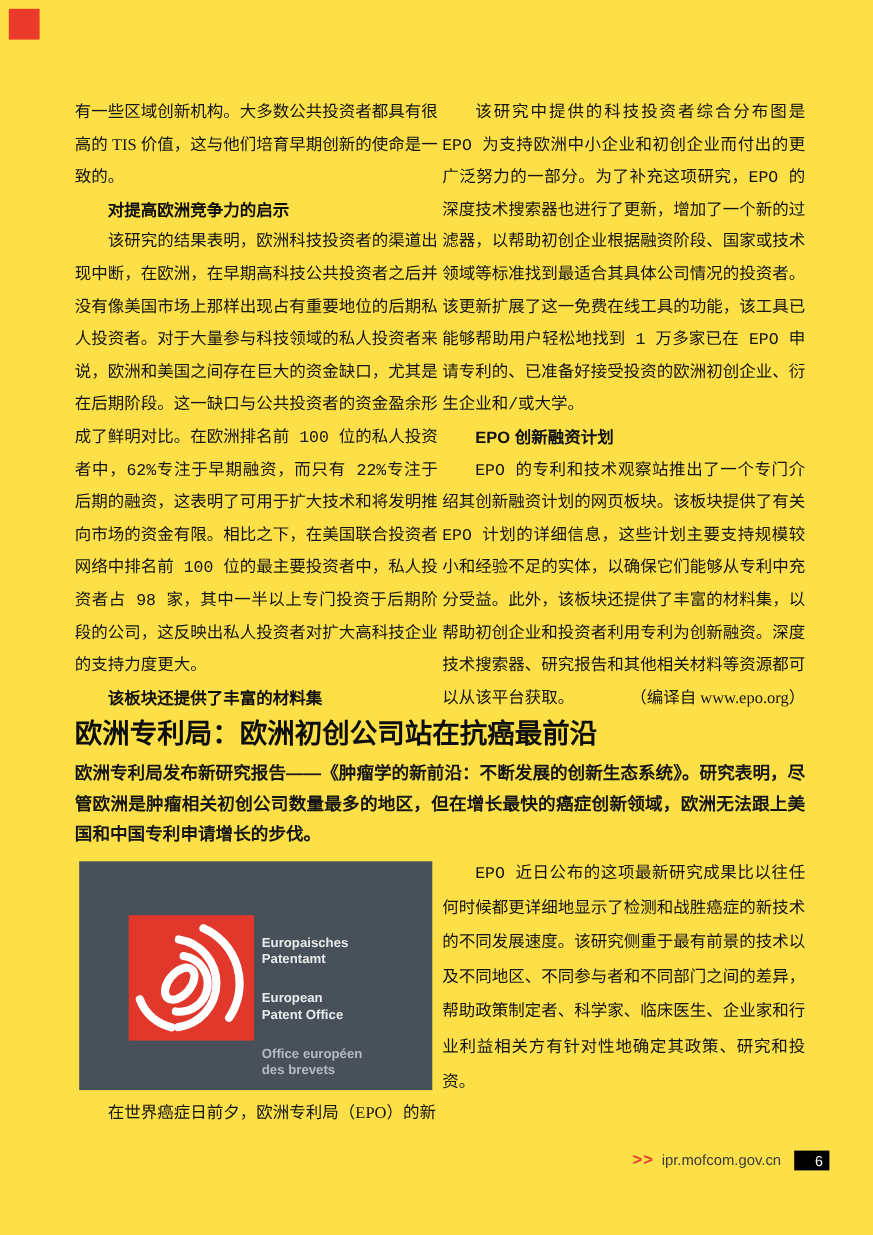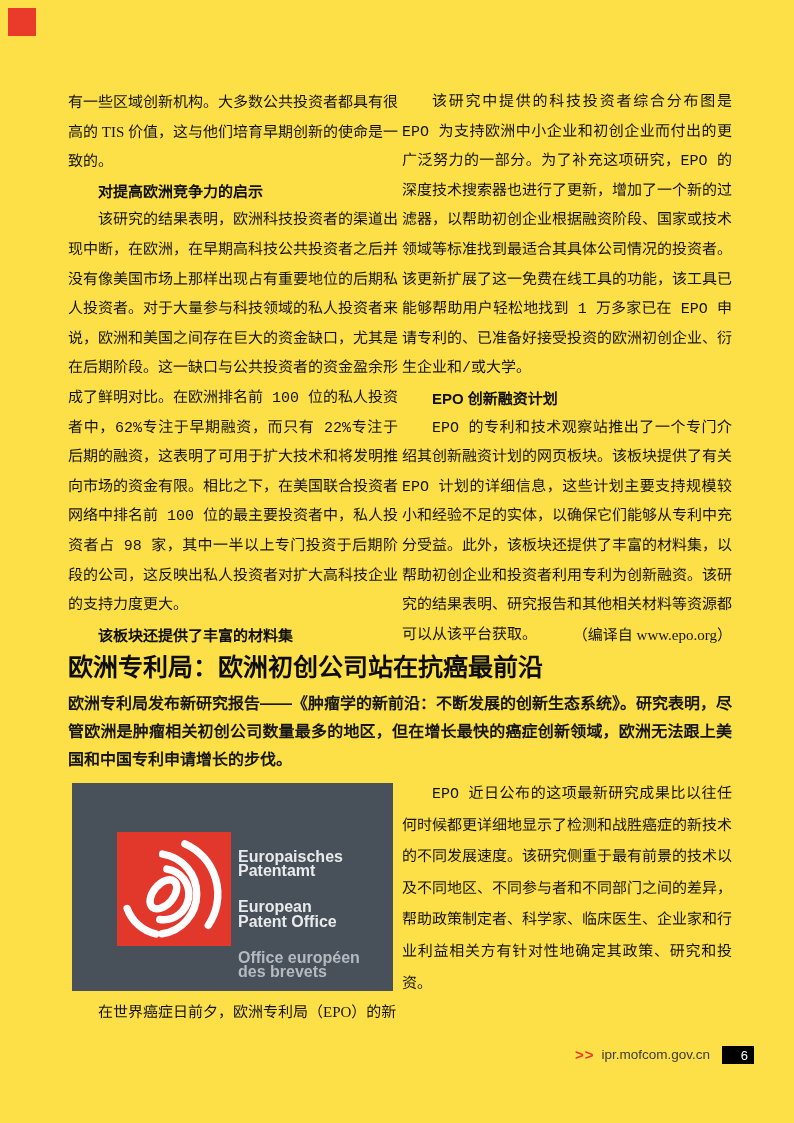--- a/index.html
+++ b/index.html
@@ -37,21 +37,21 @@
   .epo-figure{
     position:absolute;left:72px;top:783px;width:321px;height:208px;background:#48505a;
   }
   .epo-logo-square{
     position:absolute;left:45px;top:49px;width:114px;height:114px;background:#e2372b;
   }
   .epo-logo-square svg{position:absolute;left:4px;top:4px;width:106px;height:106px;}
   .epo-labels{
     position:absolute;left:166px;top:52px;
     font-family:"Liberation Sans","DejaVu Sans",sans-serif;font-weight:bold;
-    font-size:16px;line-height:14.5px;white-space:pre-line;
+    font-size:12px;line-height:14.5px;white-space:pre-line;
   }
   .epo-label{margin:0 0 7px 0;color:#e8eaec;}
   .epo-label-fr{color:#b4bac0;margin-bottom:0;}
   .figure-caption{
     position:absolute;left:68px;top:997px;width:330px;margin:0;
     font-size:15px;line-height:30px;text-indent:2em;
   }
   
   .col-bottom-right{left:402px;top:779px;}
   .col-bottom-right p.body{line-height:31.6px;}
@@ -78,21 +78,21 @@
   <div class="col col-left">
     <p class="body">有一些区域创新机构。大多数公共投资者都具有很高的 TIS 价值，这与他们培育早期创新的使命是一致的。</p>
     <p class="col-head">对提高欧洲竞争力的启示</p>
     <p class="body indent">该研究的结果表明，欧洲科技投资者的渠道出现中断，在欧洲，在早期高科技公共投资者之后并没有像美国市场上那样出现占有重要地位的后期私人投资者。对于大量参与科技领域的私人投资者来说，欧洲和美国之间存在巨大的资金缺口，尤其是在后期阶段。这一缺口与公共投资者的资金盈余形成了鲜明对比。在欧洲排名前 100 位的私人投资者中，62%专注于早期融资，而只有 22%专注于后期的融资，这表明了可用于扩大技术和将发明推向市场的资金有限。相比之下，在美国联合投资者网络中排名前 100 位的最主要投资者中，私人投资者占 98 家，其中一半以上专门投资于后期阶段的公司，这反映出私人投资者对扩大高科技企业的支持力度更大。</p>
     <p class="col-head">该板块还提供了丰富的材料集</p>
   </div>
 
   <div class="col col-right">
     <p class="body indent">该研究中提供的科技投资者综合分布图是 EPO 为支持欧洲中小企业和初创企业而付出的更广泛努力的一部分。为了补充这项研究，EPO 的深度技术搜索器也进行了更新，增加了一个新的过滤器，以帮助初创企业根据融资阶段、国家或技术领域等标准找到最适合其具体公司情况的投资者。该更新扩展了这一免费在线工具的功能，该工具已能够帮助用户轻松地找到 1 万多家已在 EPO 申请专利的、已准备好接受投资的欧洲初创企业、衍生企业和/或大学。</p>
     <p class="col-head">EPO 创新融资计划</p>
-    <p class="body indent">EPO 的专利和技术观察站推出了一个专门介绍其创新融资计划的网页板块。该板块提供了有关 EPO 计划的详细信息，这些计划主要支持规模较小和经验不足的实体，以确保它们能够从专利中充分受益。此外，该板块还提供了丰富的材料集，以帮助初创企业和投资者利用专利为创新融资。该研究的结果表明、研究报告和其他相关材料等资源都可以从该平台获取。</p>
+    <p class="body indent">EPO 的专利和技术观察站推出了一个专门介绍其创新融资计划的网页板块。该板块提供了有关 EPO 计划的详细信息，这些计划主要支持规模较小和经验不足的实体，以确保它们能够从专利中充分受益。此外，该板块还提供了丰富的材料集，以帮助初创企业和投资者利用专利为创新融资。深度技术搜索器、研究报告和其他相关材料等资源都可以从该平台获取。</p>
     <div class="source-line">（编译自 www.epo.org）</div>
   </div>
 
   <h2 class="article-title">欧洲专利局：欧洲初创公司站在抗癌最前沿</h2>
   <p class="article-intro">欧洲专利局发布新研究报告——《肿瘤学的新前沿：不断发展的创新生态系统》。研究表明，尽管欧洲是肿瘤相关初创公司数量最多的地区，但在增长最快的癌症创新领域，欧洲无法跟上美国和中国专利申请增长的步伐。</p>
 
   <div class="epo-figure">
     <div class="epo-logo-square">
       <svg viewBox="0 0 100 100" aria-hidden="true">
         <g transform="rotate(8 40 55)" fill="none" stroke="#ffffff" stroke-linecap="round">

